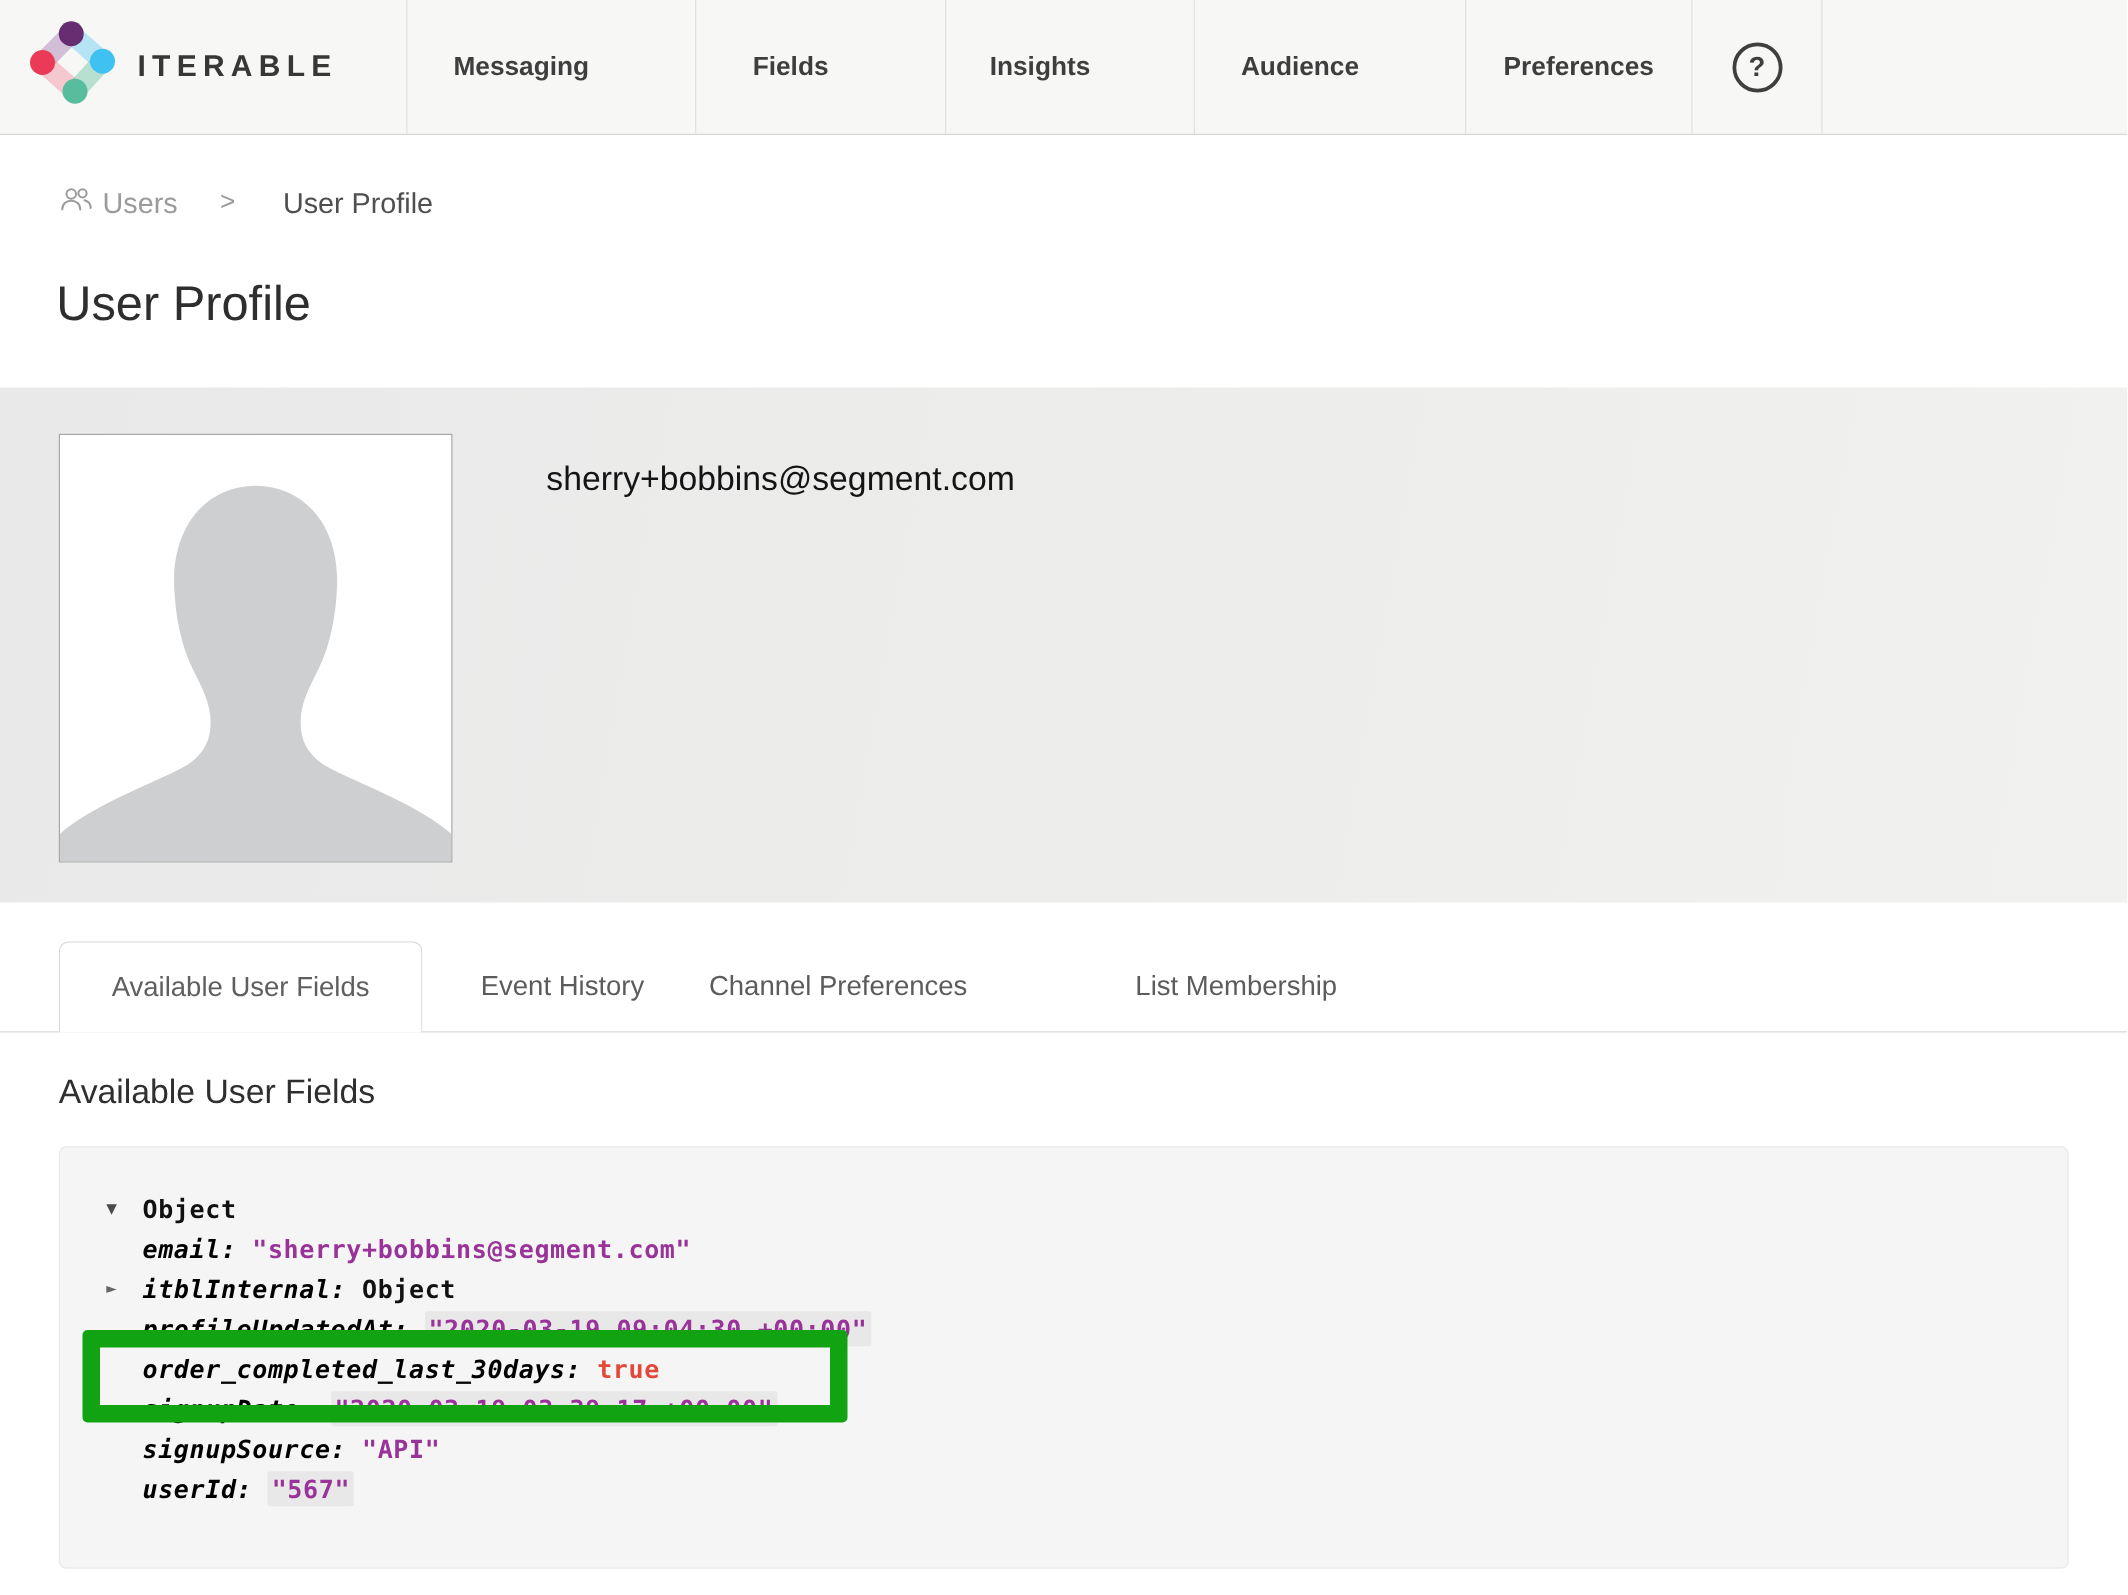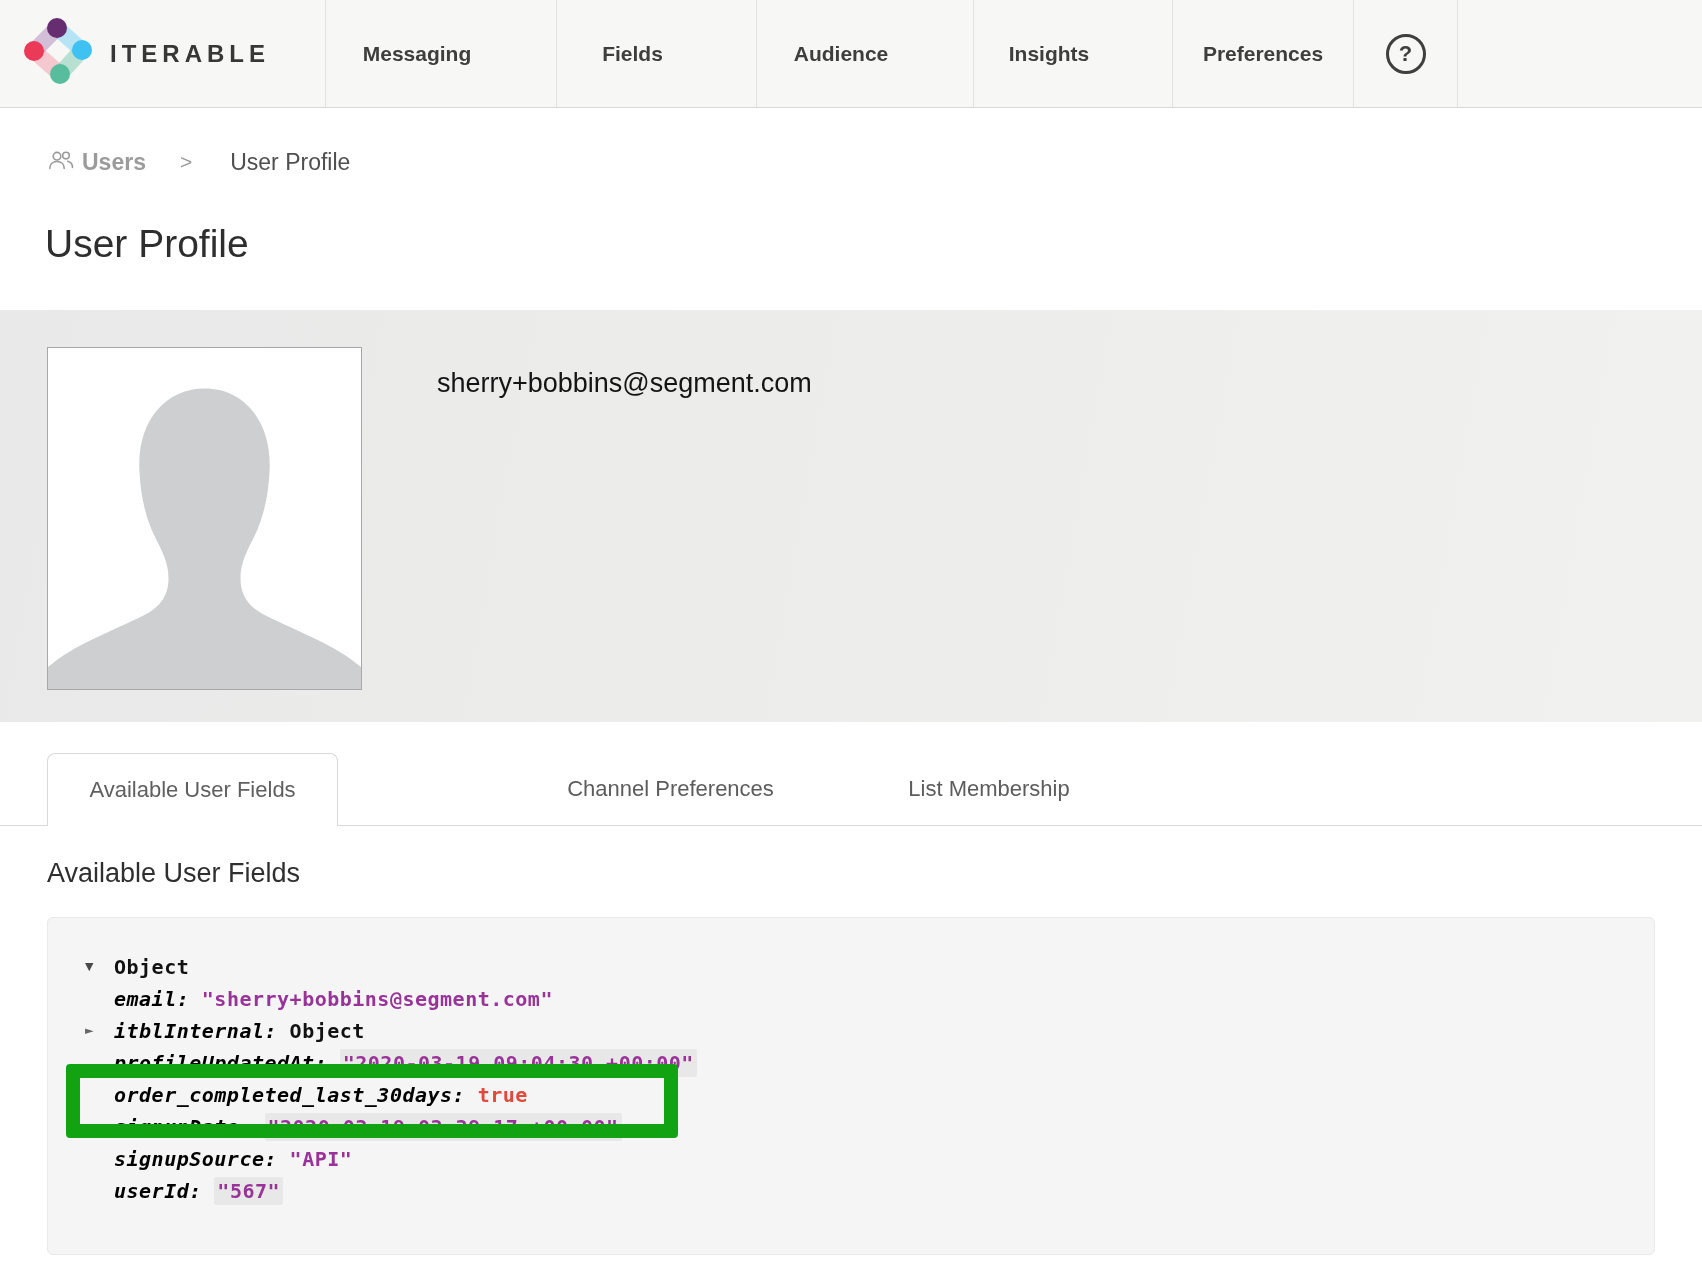--- a/index.html
+++ b/index.html
@@ -18,21 +18,21 @@
   .nav-cell.c4{width:151px}.nav-cell.c5{width:181px}
   .nav-help-cell{width:105px;display:flex;align-items:center;justify-content:center;
                  border-left:1px solid #e2e2e1;border-right:1px solid #e2e2e1;box-sizing:border-box;cursor:pointer;}
   .nav-fill{flex:1;}
   .help-circle{width:34px;height:34px;border:3px solid #3f3f3f;border-radius:50%;
                display:flex;align-items:center;justify-content:center;
                font-size:22px;font-weight:700;color:#3f3f3f;line-height:1;}
 
   
   .breadcrumb{position:absolute;left:47px;top:147px;height:30px;display:flex;align-items:center;}
-  .crumb-root{display:flex;align-items:center;cursor:pointer;font-weight:bold;}
+  .crumb-root{display:flex;cursor:pointer;}
   .crumb-root-label{font-size:23px;color:#9b9b9b;margin-left:8px;}
   .crumb-sep{font-size:21px;color:#9b9b9b;margin:0 38px 0 34px;}
   .crumb-current{font-size:23px;color:#4f4f4f;}
 
   
   .page-title{position:absolute;left:45px;top:222px;font-size:39px;font-weight:400;color:#2e2e2e;}
 
   
   .hero{position:absolute;left:0;top:310px;width:1702px;height:412px;
         background:linear-gradient(100deg,#e9e9e9 0%,#ededec 55%,#f1f1f0 100%);text-align:right;}
@@ -97,25 +97,25 @@
         </svg>
       </span>
       <span class="brand-text">ITERABLE</span>
     </div>
     <div class="nav-cell c1">
         <span>Messaging</span>
       </div>
     <div class="nav-cell c2">
         <span>Fields</span>
       </div>
+    <div class="nav-cell c4">
+        <span>Insights</span>
+      </div>
     <div class="nav-cell c3">
         <span>Audience</span>
-      </div>
-    <div class="nav-cell c4">
-        <span>Insights</span>
       </div>
     <div class="nav-cell c5">
         <span>Preferences</span>
       </div>
     <div class="nav-help-cell">
       <span class="help-circle">?</span>
     </div>
     <div class="nav-fill"></div>
   </div>
 
@@ -143,20 +143,23 @@
         <path fill="#cdcfd0" d="M50 9 C37 9 28.5 20 29.2 35 C29.5 42.5 31 50 34 56 C36.2 60.5 38.5 64.5 38.5 69.5 C38.5 74.5 36.5 78.5 30.5 81.5 C20.5 86.5 8 91 0 98 L0 105 L100 105 L100 98 C92 91 79.5 86.5 69.5 81.5 C63.5 78.5 61.5 74.5 61.5 69.5 C61.5 64.5 63.8 60.5 66 56 C69 50 70.5 42.5 70.8 35 C71.5 20 63 9 50 9 Z"></path>
       </svg>
     </div>
     <div class="hero-email">sherry+bobbins@segment.com</div>
   </div>
 
   <div class="tabs">
     <div class="tab-active">
       <span>Available User Fields</span>
     </div>
+    <div class="tab t1">
+        <span>Event History</span>
+      </div>
     <div class="tab t2">
         <span>Channel Preferences</span>
       </div>
     <div class="tab t3">
         <span>List Membership</span>
       </div>
   </div>
 
   <div class="section-heading">Available User Fields</div>
 

